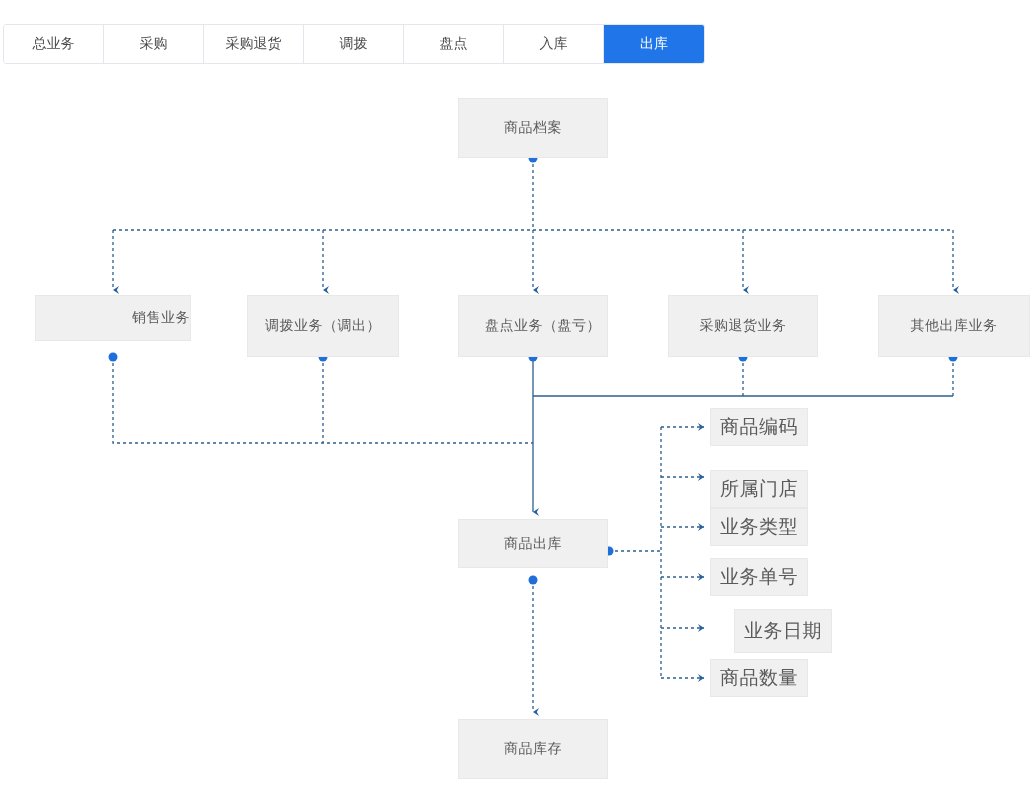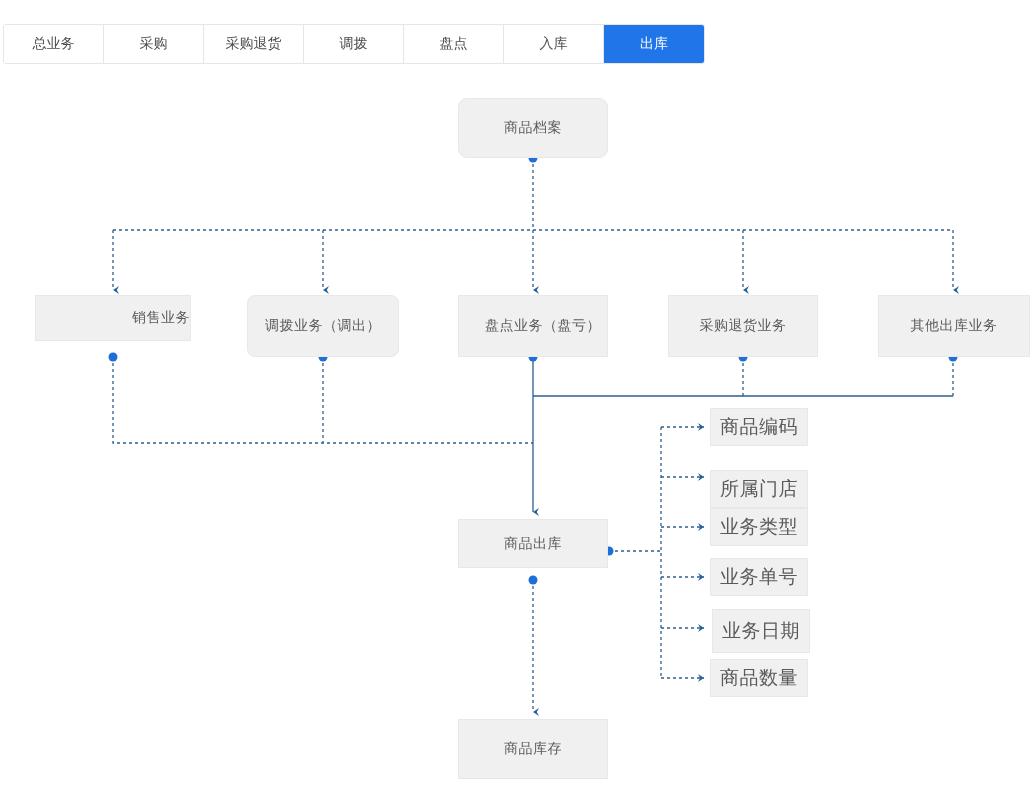--- a/index.html
+++ b/index.html
@@ -162,28 +162,28 @@
       <circle cx="113" cy="357" r="4.5"></circle>
       <circle cx="323" cy="357" r="4.5"></circle>
       <circle cx="533" cy="357" r="4.5"></circle>
       <circle cx="743" cy="357" r="4.5"></circle>
       <circle cx="953" cy="357" r="4.5"></circle>
       <circle cx="533" cy="580" r="4.5"></circle>
       <circle cx="609" cy="551" r="4.5"></circle>
     </g>
   </svg>
 
-  <div class="node" style="left:458px; top:98px; width:150px; height:60px;border-radius:9px;">
+  <div class="node" style="left:458px; top:98px; width:150px; height:60px;">
     <span>商品档案</span>
   </div>
 
   <div class="node" style="left:35px; top:295px; width:156px; height:46px;justify-content:flex-end;">
     <span>销售业务</span>
   </div>
-  <div class="node" style="left:247px; top:295px; width:152px; height:62px;border-radius:8px;">
+  <div class="node" style="left:247px; top:295px; width:152px; height:62px;">
     <span>调拨业务（调出）</span>
   </div>
   <div class="node" style="left:458px; top:295px; width:150px; height:62px;padding-left:20px;">
     <span>盘点业务（盘亏）</span>
   </div>
   <div class="node" style="left:668px; top:295px; width:150px; height:62px;">
     <span>采购退货业务</span>
   </div>
   <div class="node" style="left:878px; top:295px; width:152px; height:62px;">
     <span>其他出库业务</span>
@@ -202,20 +202,20 @@
   </div>
   <div class="node attr" style="left:710px; top:458px; width:98px; height:38px;margin-top:12px;">
     <span>所属门店</span>
   </div>
   <div class="node attr" style="left:710px; top:508px; width:98px; height:38px;">
     <span>业务类型</span>
   </div>
   <div class="node attr" style="left:710px; top:558px; width:98px; height:38px;">
     <span>业务单号</span>
   </div>
-  <div class="node attr" style="left:712px; top:609px; width:98px; height:44px;">
+  <div class="node attr" style="left:734px; top:609px; width:98px; height:44px;">
     <span>业务日期</span>
   </div>
   <div class="node attr" style="left:710px; top:659px; width:98px; height:38px;">
     <span>商品数量</span>
   </div>
 
 </div>
 
 </body></html>

